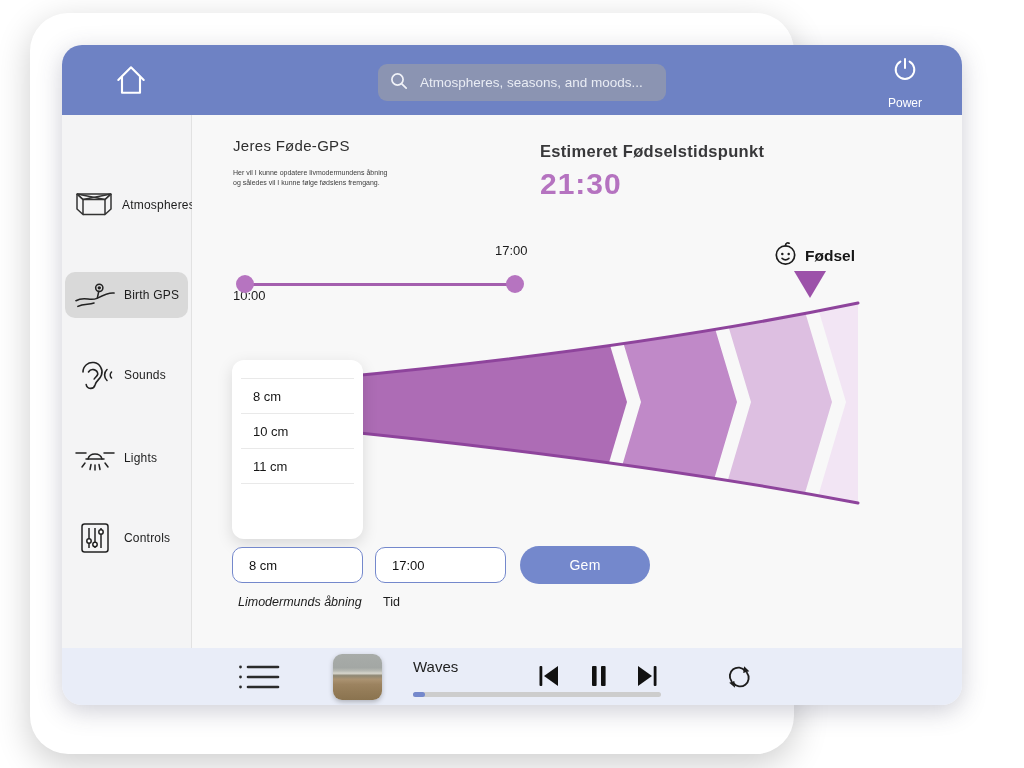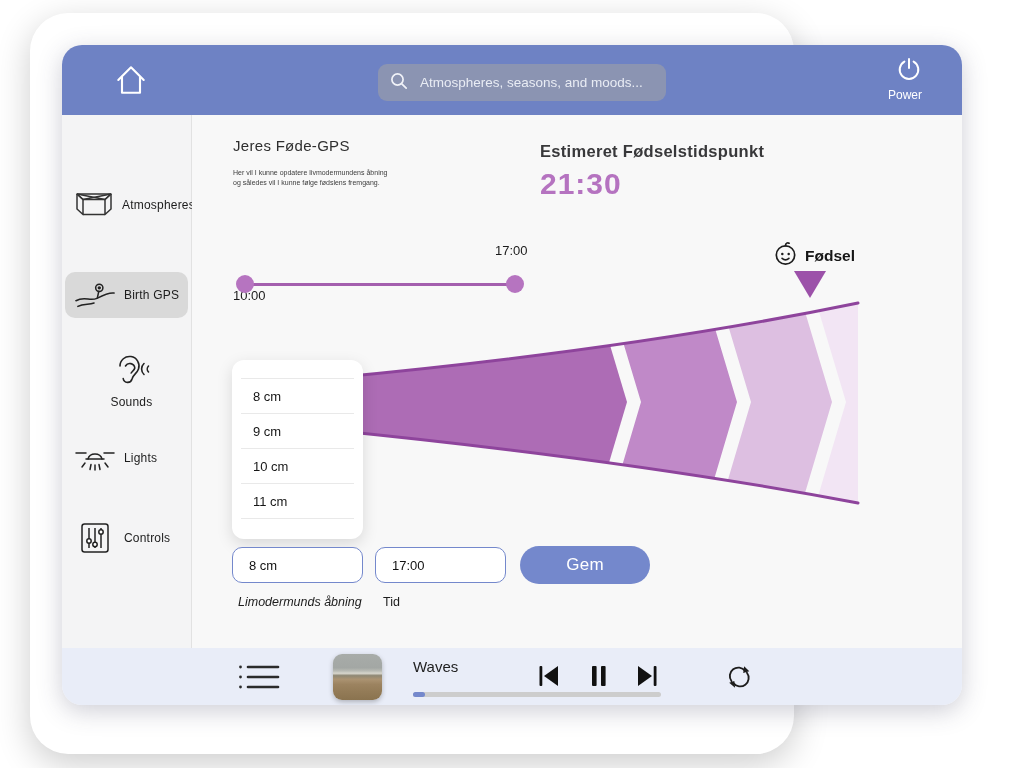--- a/index.html
+++ b/index.html
@@ -11,21 +11,21 @@
 
   
   .topbar{position:relative;width:100%;height:70px;background:#6e82c4;}
   .home-btn{position:absolute;left:51px;top:17px;width:36px;height:36px;background:none;border:none;padding:0;cursor:pointer;}
   .search{position:absolute;left:316px;top:19px;width:288px;height:37px;background:#8b94b2;
           border-radius:9px;display:flex;align-items:center;padding:0 12px;box-sizing:border-box;}
   .search svg{flex:0 0 auto;margin-right:10px;}
   .search input{flex:1;background:transparent;border:none;outline:none;color:#fff;font-size:13.5px;font-family:inherit;}
   .search input::placeholder{color:#eef1f8;opacity:0.95;}
   .power{position:absolute;right:40px;top:11px;background:none;border:none;padding:0;cursor:pointer;
-         display:flex;flex-direction:column;align-items:flex-end;gap:3px;color:#fff;font-size:12px;font-family:inherit;}
+         display:flex;flex-direction:column;align-items:center;gap:11px;color:#fff;font-size:12px;font-family:inherit;}
 
   
   .body-row{display:flex;width:100%;height:533px;}
   .sidebar{position:relative;width:130px;height:100%;background:#f4f4f5;border-right:1px solid #e2e2e2;box-sizing:border-box;}
   .side-item{position:absolute;left:3px;right:3px;height:46px;display:flex;align-items:center;
              gap:9px;padding-left:10px;border-radius:10px;cursor:pointer;box-sizing:border-box;}
   .side-item.active{background:#d9d9d9;}
   .side-item .sicon{width:40px;display:flex;justify-content:center;}
   .side-item .slabel{font-size:12px;font-weight:500;color:#1c1c1c;letter-spacing:0.2px;}
 
@@ -48,21 +48,21 @@
 
   .dropdown{position:absolute;left:40px;top:245px;width:131px;height:179px;background:#fff;border-radius:12px;
             box-shadow:0 5px 16px rgba(0,0,0,0.13);padding-top:18px;box-sizing:border-box;overflow:hidden;}
   .dd-item{height:35px;margin:0 9px;display:flex;align-items:center;padding-left:12px;
            border-top:1px solid #e9e9e9;font-size:13px;color:#161616;cursor:pointer;box-sizing:border-box;}
   .dd-end{height:0;margin:0 9px;border-top:1px solid #e9e9e9;}
 
   .field{position:absolute;top:432px;width:131px;height:36px;border:1.5px solid #7488cc;border-radius:10px;
          background:#fff;font-size:13px;color:#111;padding:0 0 0 16px;box-sizing:border-box;font-family:inherit;outline:none;}
   .save-btn{position:absolute;left:328px;top:431px;width:130px;height:38px;border:none;border-radius:19px;
-            background:#7488cc;color:#fff;font-size:17px;font-family:inherit;letter-spacing:0.3px;cursor:pointer;}
+            background:#7488cc;color:#fff;font-size:14px;font-family:inherit;letter-spacing:0.3px;cursor:pointer;}
   .field-label{position:absolute;top:480px;font-size:12.5px;color:#1d1d1d;}
 
   
   .player{position:relative;width:100%;height:57px;background:#e9edf8;}
   .icon-btn{background:none;border:none;padding:0;cursor:pointer;position:absolute;}
   .album{position:absolute;left:271px;top:6px;width:49px;height:46px;border-radius:9px;box-shadow:0 2px 5px rgba(0,0,0,0.25);
          background:linear-gradient(180deg,#a8aca9 0%,#a3a7a4 30%,#b9bbb4 37%,#d8d6cd 42%,#8f8874 47%,
                      #ab9372 55%,#9c8360 66%,#937b57 82%,#8a734f 100%);}
   .track-title{position:absolute;left:351px;top:10px;font-size:15px;font-weight:500;color:#1f1f1f;}
   .progress{position:absolute;left:351px;top:44px;width:248px;height:5px;background:#cdcdcd;border-radius:3px;cursor:pointer;}
@@ -127,21 +127,21 @@
                 <path d="M1,21 C10,16 16,22 23,18.5 C30,15 36,12 41,13"></path>
                 <path d="M3,27 C9,23.5 14,25.5 20,23.5"></path>
                 <path d="M25,11 L23.5,18"></path>
                 <circle cx="25.5" cy="7.5" r="3.8"></circle>
                 <circle cx="25.5" cy="7.5" r="1" fill="#222"></circle>
               </svg>
             </span>
             <span class="slabel">Birth GPS</span>
           </div>
 
-          <div class="side-item" style="top:237px;flex-direction:column;">
+          <div class="side-item" style="top:237px;">
             <span class="sicon">
               <svg width="40" height="34" viewBox="0 0 40 34" fill="none" stroke="#222" stroke-width="1.6" stroke-linecap="round">
                 <path d="M8,14 a9.5,9.5 0 1 1 18.5,3 c-1.5,4.5 -5.5,5.5 -6.5,10 a4.5,4.5 0 0 1 -8.8,-0.5"></path>
                 <path d="M13.5,14 a5,5 0 0 1 9.3,2 c-0.6,2.4 -2.6,3 -3.6,5"></path>
                 <path d="M32,11.5 a7.5,7.5 0 0 0 0,11"></path>
                 <path d="M36.5,14 a4.3,4.3 0 0 0 0,6"></path>
               </svg>
             </span>
             <span class="slabel">Sounds</span>
           </div>
@@ -209,21 +209,20 @@
               <polygon points="279,0 375,0 407,107 375,215 279,215 311,107" fill="#c089c8"></polygon>
               <polygon points="389,0 470,0 502,107 470,215 389,215 421,107" fill="#ddbfe1"></polygon>
               <polygon points="484,0 560,0 560,215 484,215 516,107" fill="#f2e5f4"></polygon>
             </g>
             <path d="M0,83 Q300,55 528,8" stroke="#8e449c" stroke-width="3" fill="none" stroke-linecap="round"></path>
             <path d="M0,135 Q300,165 528,208" stroke="#8e449c" stroke-width="3" fill="none" stroke-linecap="round"></path>
           </svg>
 
           <div class="dropdown">
             <div class="dd-item">8 cm</div>
-            <div class="dd-item">9 cm</div>
             <div class="dd-item">10 cm</div>
             <div class="dd-item">11 cm</div>
             <div class="dd-end"></div>
           </div>
 
           <input class="field" style="left: 40px;" type="text" value="8 cm">
           <input class="field" style="left: 183px;" type="text" value="17:00">
           <button class="save-btn">Gem</button>
 
           <div class="field-label" style="left:46px;font-style:italic;">Limodermunds åbning</div>

